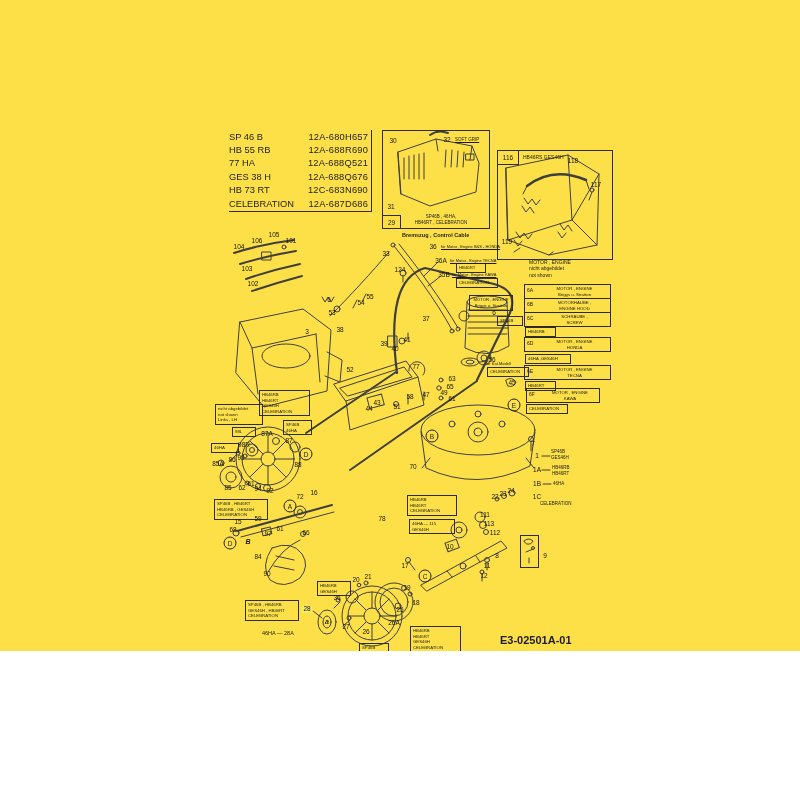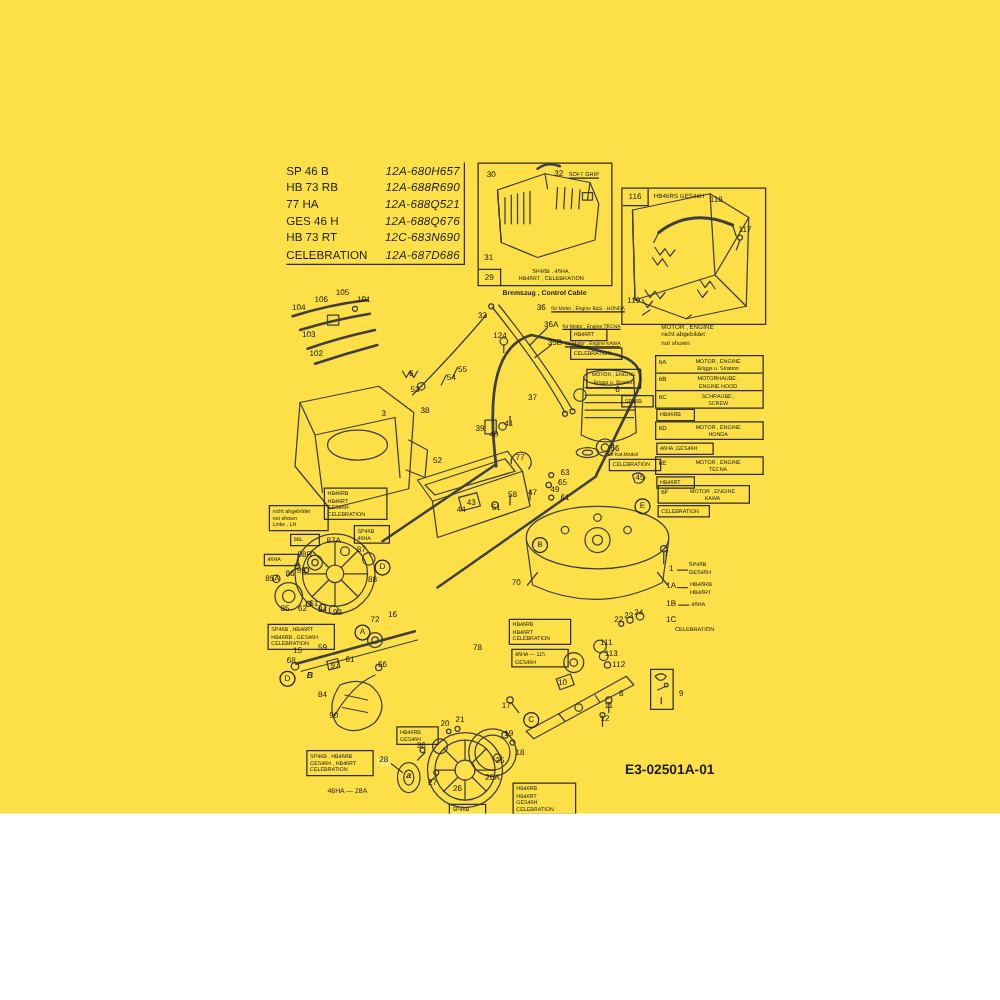--- a/index.html
+++ b/index.html
@@ -17,21 +17,21 @@
   .lbl{position:absolute;font-size:5px;line-height:1.25;white-space:pre-line;color:#1c1c1c;}
   .lbl.ul{text-decoration:underline;}
   
   .letter{position:absolute;transform:translate(-50%,-50%);font-size:7px;font-weight:bold;font-style:italic;}
   .letter.circ{border:0.9px solid #222;border-radius:50%;width:11px;height:11px;display:flex;
                align-items:center;justify-content:center;font-style:normal;font-weight:normal;font-size:6.5px;}
   
   #models{position:absolute;left:229px;top:130px;width:139px;border-right:1px solid #2e2e2e;
           border-bottom:1px solid #2e2e2e;padding:0 3px 1px 0;}
   .mrow{display:flex;justify-content:space-between;align-items:center;height:13.4px;font-size:9.3px;}
-  .mrow .part{letter-spacing:0.2px;font-style:italic;}
+  .mrow .part{letter-spacing:0.2px;}
   
   .framebox{position:absolute;border:1px solid #2e2e2e;}
   .cellnum{position:absolute;display:flex;align-items:center;justify-content:center;font-size:6.5px;}
   #box29-num{left:0;bottom:0;width:17px;height:12px;border-top:1px solid #2e2e2e;border-right:1px solid #2e2e2e;}
   #box29-footer{position:absolute;left:16px;bottom:2px;width:84px;text-align:center;font-size:4.5px;
                 line-height:1.35;white-space:pre-line;}
   #box116-num{left:0;top:0;width:20px;height:13px;border-right:1px solid #2e2e2e;border-bottom:1px solid #2e2e2e;}
   #box116-models{position:absolute;left:25px;top:3px;font-size:5px;}
   
   .etable{position:absolute;border:0.9px solid #2b2b2b;background:transparent;}
@@ -211,29 +211,29 @@
       <path d="M529 558 v5"></path>
     </g>
   </svg>
 
   <div id="models">
     <div class="mrow">
       <span>SP 46 B</span>
       <span class="part">12A-680H657</span>
       </div>
     <div class="mrow">
-      <span>HB 73 RB</span>
+      <span>HB 55 RB</span>
       <span class="part">12A-688R690</span>
       </div>
     <div class="mrow">
       <span>77 HA</span>
       <span class="part">12A-688Q521</span>
       </div>
     <div class="mrow">
-      <span>GES 46 H</span>
+      <span>GES 38 H</span>
       <span class="part">12A-688Q676</span>
       </div>
     <div class="mrow">
       <span>HB 73 RT</span>
       <span class="part">12C-683N690</span>
       </div>
     <div class="mrow">
       <span>CELEBRATION</span>
       <span class="part">12A-687D686</span>
       </div>
@@ -347,21 +347,21 @@
 nicht abgebildet
 not shown</div>
       <div class="lbl" style="left: 486px; top: 361px; font-size: 4px;">für Kat.Modell</div>
       <div class="lbl" style="left: 262px; top: 630px; font-size: 5.5px;">46HA — 28A</div>
       <div class="lbl" style="left: 551px; top: 449px; font-size: 4.5px;">SP46B
 GES46H</div>
       <div class="lbl" style="left: 552px; top: 465px; font-size: 4.5px;">HB46RB
 HB46RT</div>
       <div class="lbl" style="left: 553px; top: 481px; font-size: 4.5px;">46HA</div>
       <div class="lbl" style="left: 540px; top: 501px; font-size: 4.5px;">CELEBRATION</div>
-      <div class="lbl" style="left: 500px; top: 610px; font-size: 11px; font-weight: bold;">E3-02501A-01</div>
+      <div class="lbl" style="left: 500px; top: 634px; font-size: 11px; font-weight: bold;">E3-02501A-01</div>
     </div>
 
   <div>
 
   <span class="callout" style="left: 393px; top: 141px;">30</span>
       <span class="callout" style="left: 447px; top: 140px;">32</span>
       <span class="callout" style="left: 391px; top: 207px;">31</span>
       <span class="callout" style="left: 573px; top: 161px;">118</span>
       <span class="callout" style="left: 596px; top: 185px;">117</span>
       <span class="callout" style="left: 507px; top: 242px;">119</span>

